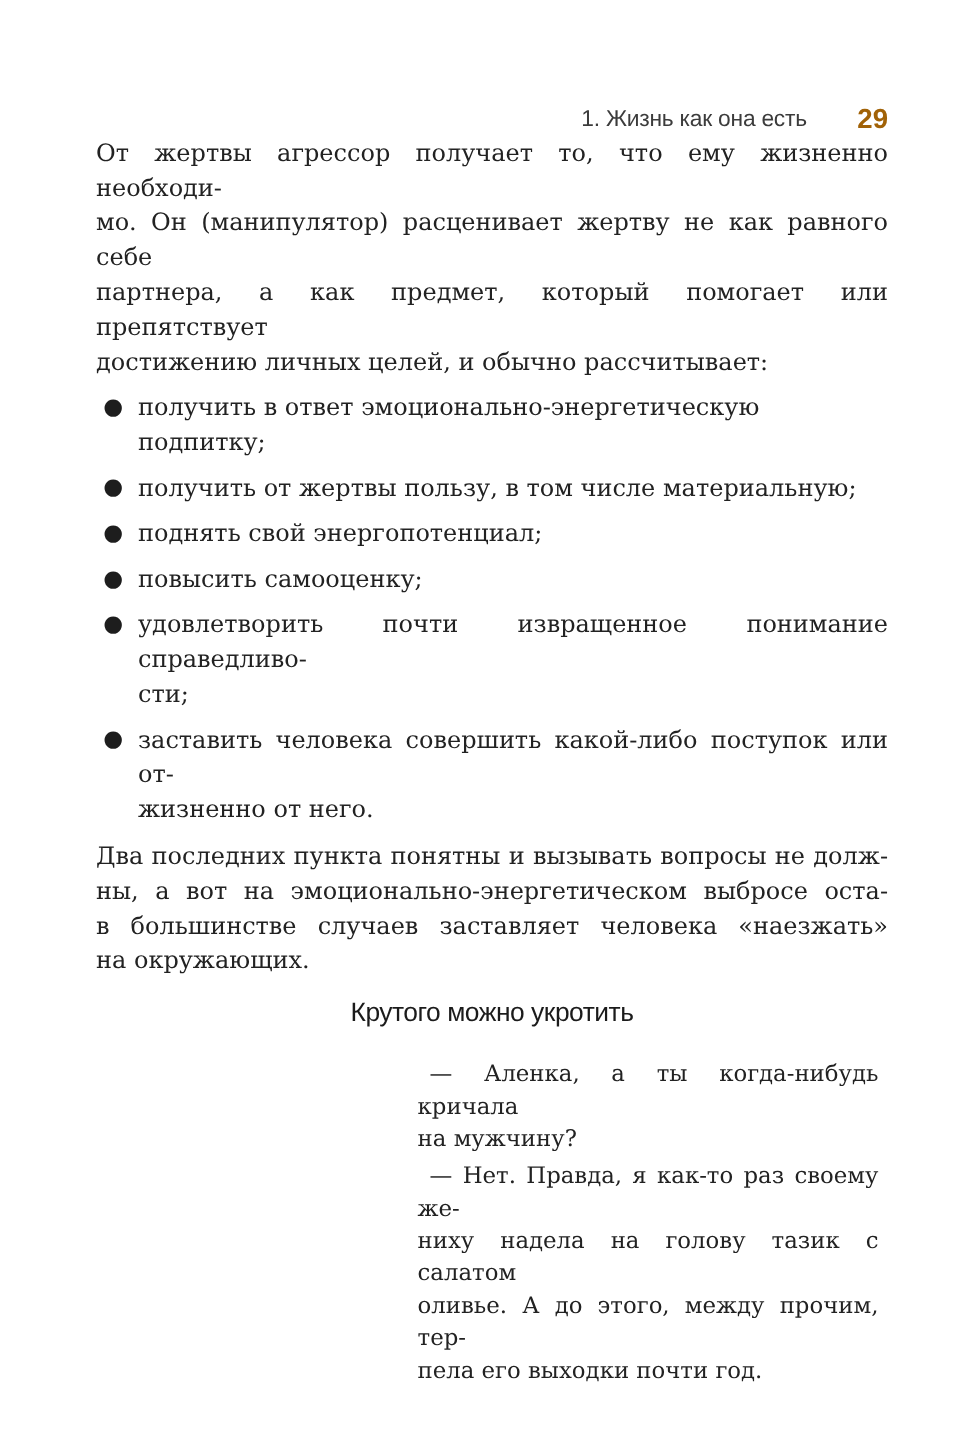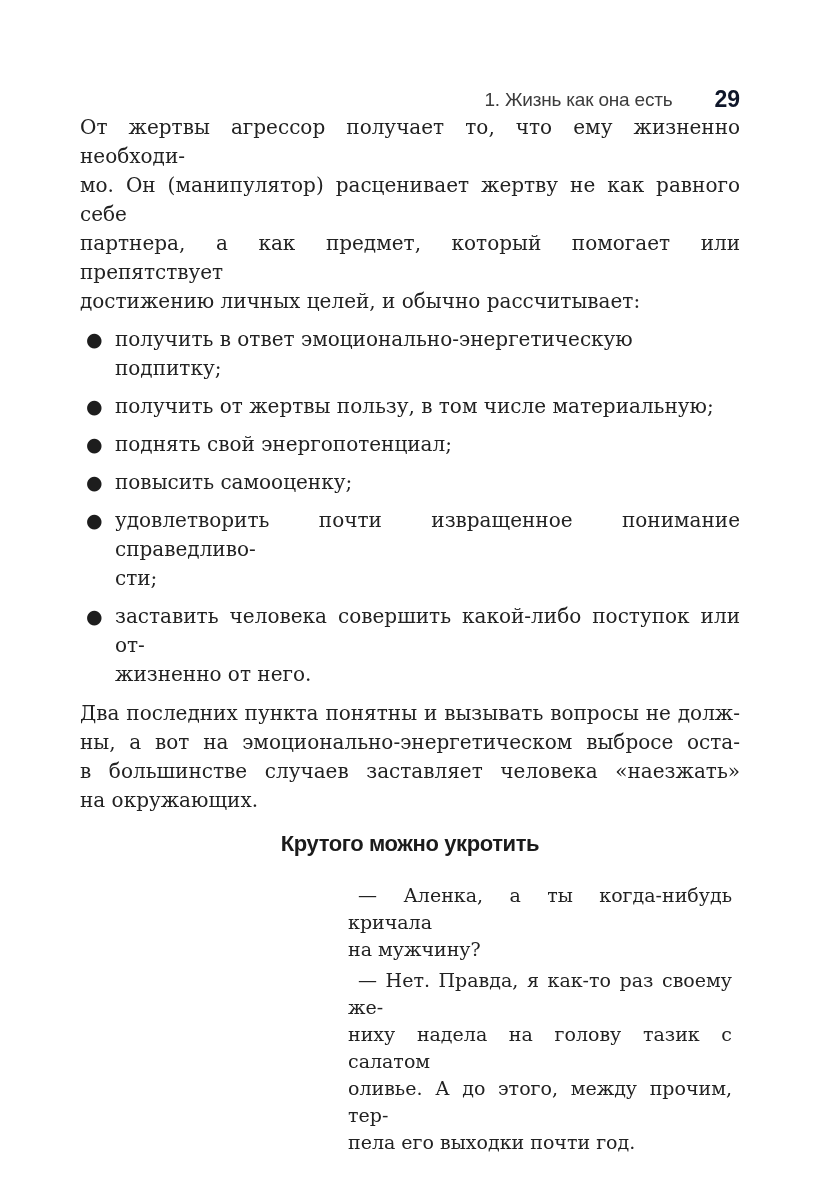--- a/index.html
+++ b/index.html
@@ -27,21 +27,21 @@
     font-family: "Liberation Sans", sans-serif;
   }
   .chapter-title {
     font-size: 19px;
     color: #3c3c3c;
     letter-spacing: -0.2px;
   }
   .page-number {
     font-size: 23px;
     font-weight: bold;
-    color: #0f172a;
+    color: #a16207;
     margin-left: 42px;
   }
   
   .para {
     font-size: 20px;
     line-height: 29px;
   }
   .jline { text-align: justify; text-align-last: justify; }
   .lline {  }
   .p-intro { }
@@ -65,21 +65,21 @@
     font-size: 19px;
     line-height: 29px;
     color: #1d1d1d;
   }
   .p-analysis { margin-top: 10px; }
   
   .section-heading {
     margin-top: 16px;
     text-align: center;
     font-family: "Liberation Sans", sans-serif;
-    font-weight: bold;
+    font-weight: normal;
     font-size: 22px;
     letter-spacing: -0.4px;
     color: #1b1b1b;
   }
   
   .epigraph {
     margin-top: 25px;
     margin-left: 268px;
     width: 384px;
     font-size: 19px;

